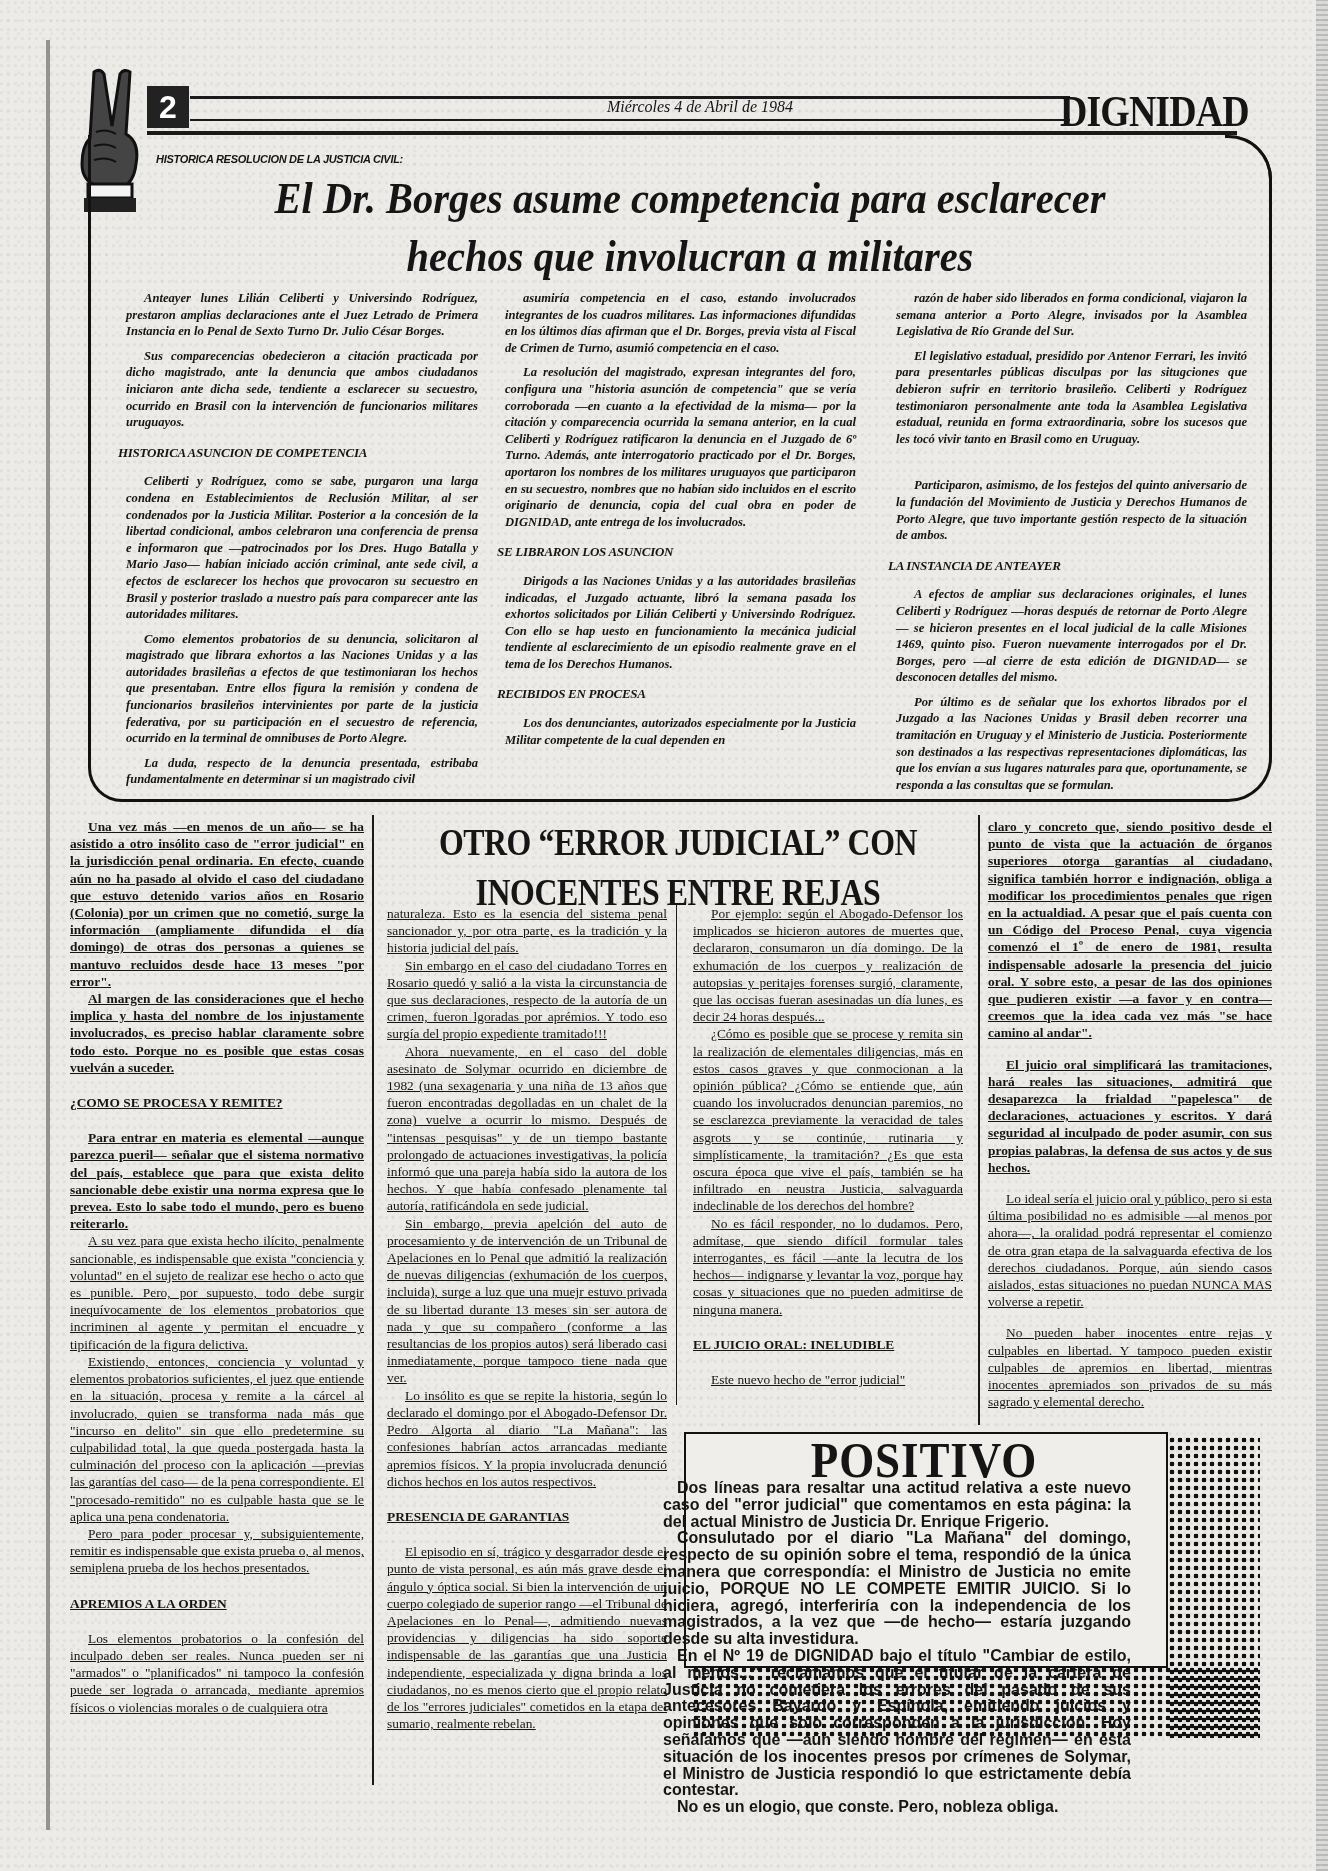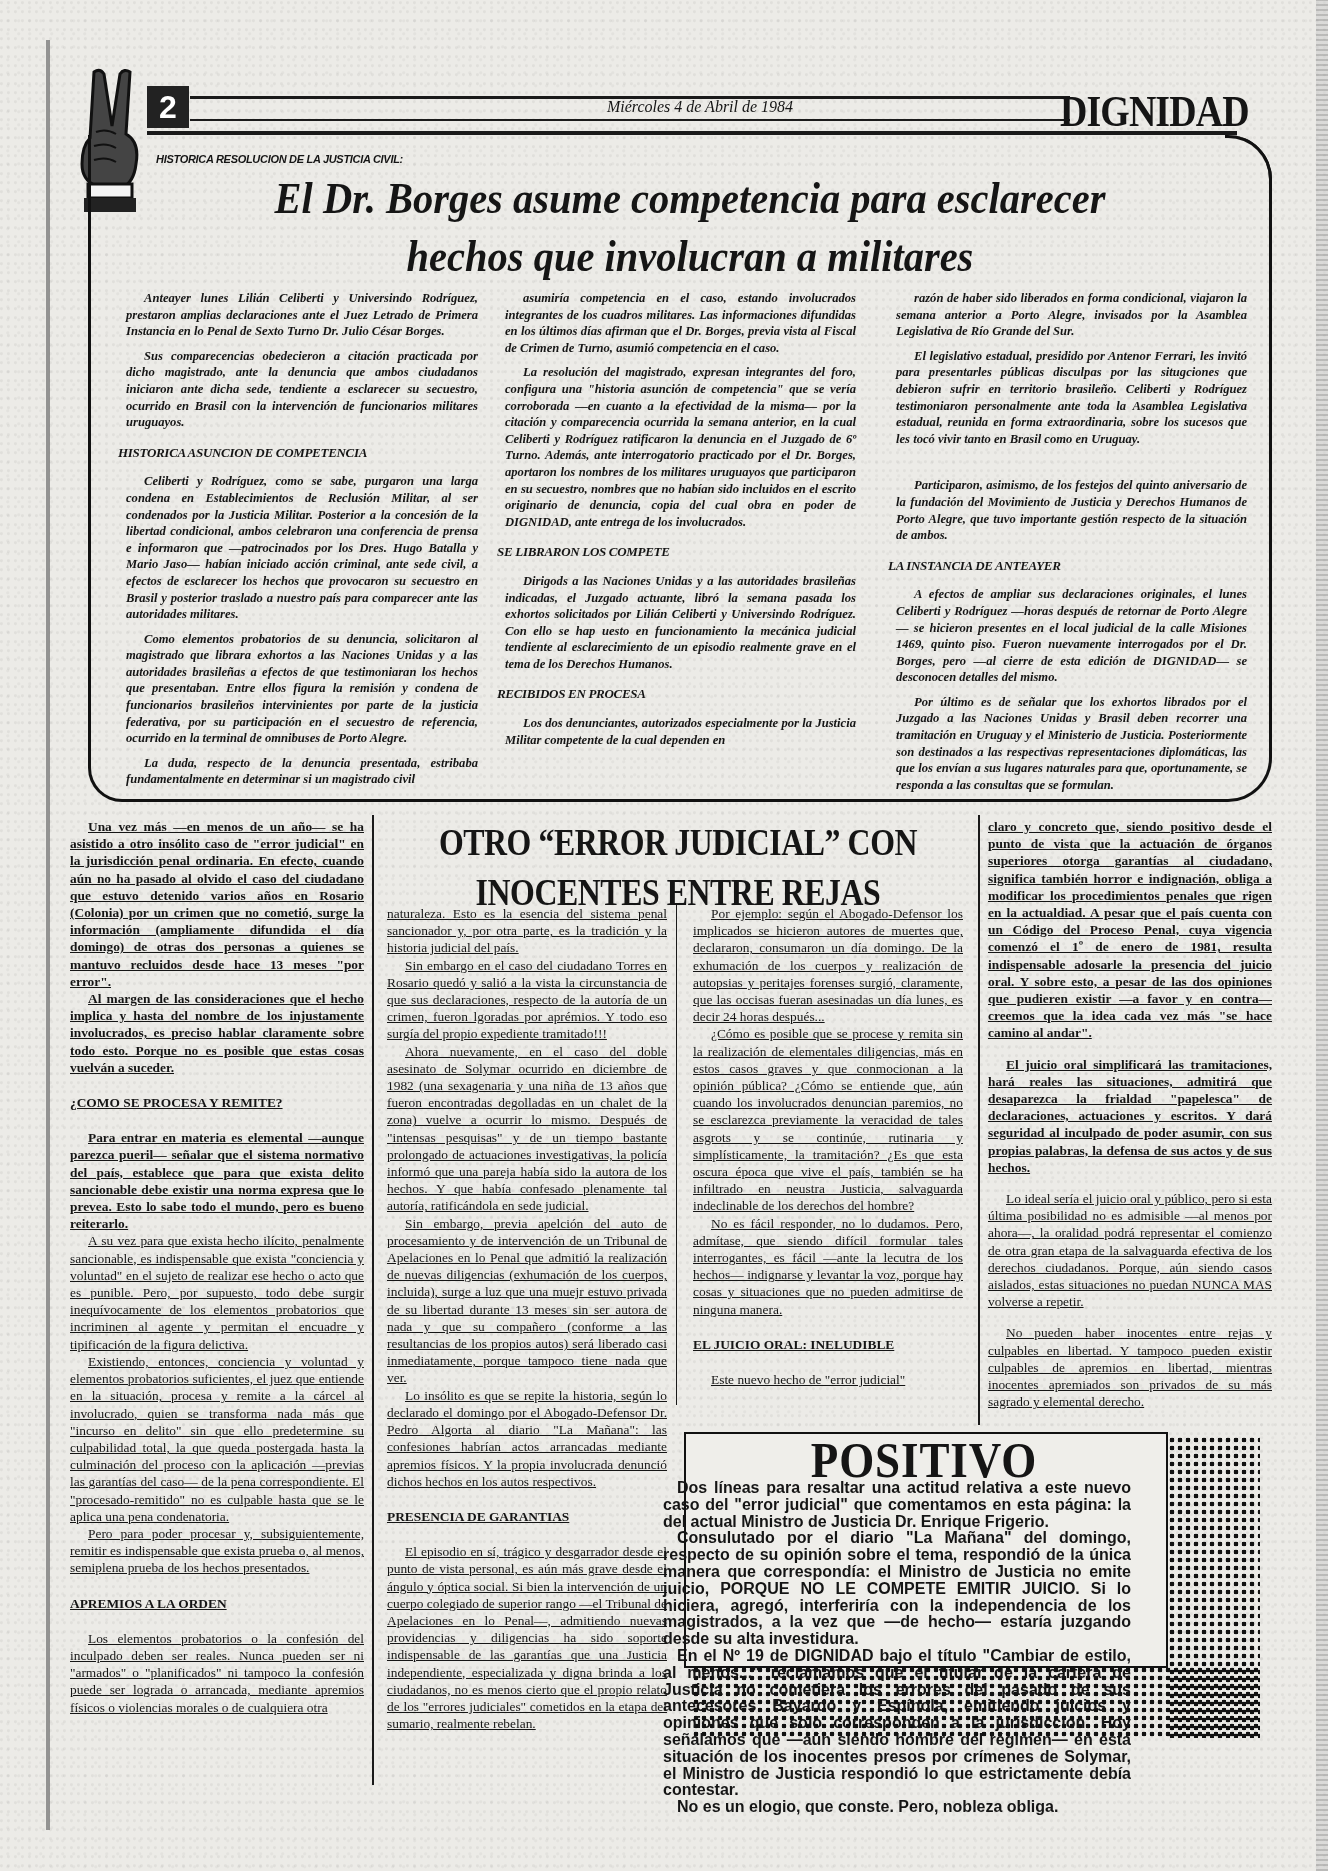--- a/index.html
+++ b/index.html
@@ -105,21 +105,21 @@
     <p>Anteayer lunes Lilián Celiberti y Universindo Rodríguez, prestaron amplias declaraciones ante el Juez Letrado de Primera Instancia en lo Penal de Sexto Turno Dr. Julio César Borges.</p>
     <p>Sus comparecencias obedecieron a citación practicada por dicho magistrado, ante la denuncia que ambos ciudadanos iniciaron ante dicha sede, tendiente a esclarecer su secuestro, ocurrido en Brasil con la intervención de funcionarios militares uruguayos.</p>
     <h4>HISTORICA ASUNCION DE COMPETENCIA</h4>
     <p>Celiberti y Rodríguez, como se sabe, purgaron una larga condena en Establecimientos de Reclusión Militar, al ser condenados por la Justicia Militar. Posterior a la concesión de la libertad condicional, ambos celebraron una conferencia de prensa e informaron que —patrocinados por los Dres. Hugo Batalla y Mario Jaso— habían iniciado acción criminal, ante sede civil, a efectos de esclarecer los hechos que provocaron su secuestro en Brasil y posterior traslado a nuestro país para comparecer ante las autoridades militares.</p>
     <p>Como elementos probatorios de su denuncia, solicitaron al magistrado que librara exhortos a las Naciones Unidas y a las autoridades brasileñas a efectos de que testimoniaran los hechos que presentaban. Entre ellos figura la remisión y condena de funcionarios brasileños intervinientes por parte de la justicia federativa, por su participación en el secuestro de referencia, ocurrido en la terminal de omnibuses de Porto Alegre.</p>
     <p>La duda, respecto de la denuncia presentada, estribaba fundamentalmente en determinar si un magistrado civil</p>
   </div>
   <div class="col c2">
     <p>asumiría competencia en el caso, estando involucrados integrantes de los cuadros militares. Las informaciones difundidas en los últimos días afirman que el Dr. Borges, previa vista al Fiscal de Crimen de Turno, asumió competencia en el caso.</p>
     <p>La resolución del magistrado, expresan integrantes del foro, configura una "historia asunción de competencia" que se vería corroborada —en cuanto a la efectividad de la misma— por la citación y comparecencia ocurrida la semana anterior, en la cual Celiberti y Rodríguez ratificaron la denuncia en el Juzgado de 6º Turno. Además, ante interrogatorio practicado por el Dr. Borges, aportaron los nombres de los militares uruguayos que participaron en su secuestro, nombres que no habían sido incluidos en el escrito originario de denuncia, copia del cual obra en poder de DIGNIDAD, ante entrega de los involucrados.</p>
-    <h4>SE LIBRARON LOS COMPETE</h4>
+    <h4>SE LIBRARON LOS ASUNCION</h4>
     <p>Dirigods a las Naciones Unidas y a las autoridades brasileñas indicadas, el Juzgado actuante, libró la semana pasada los exhortos solicitados por Lilián Celiberti y Universindo Rodríguez. Con ello se hap uesto en funcionamiento la mecánica judicial tendiente al esclarecimiento de un episodio realmente grave en el tema de los Derechos Humanos.</p>
     <h4>RECIBIDOS EN PROCESA</h4>
     <p>Los dos denunciantes, autorizados especialmente por la Justicia Militar competente de la cual dependen en</p>
   </div>
   <div class="col c3">
     <p>razón de haber sido liberados en forma condicional, viajaron la semana anterior a Porto Alegre, invisados por la Asamblea Legislativa de Río Grande del Sur.</p>
     <p>El legislativo estadual, presidido por Antenor Ferrari, les invitó para presentarles públicas disculpas por las situgciones que debieron sufrir en territorio brasileño. Celiberti y Rodríguez testimoniaron personalmente ante toda la Asamblea Legislativa estadual, reunida en forma extraordinaria, sobre los sucesos que les tocó vivir tanto en Brasil como en Uruguay.</p>
     <div class="gap"></div>
     <p>Participaron, asimismo, de los festejos del quinto aniversario de la fundación del Movimiento de Justicia y Derechos Humanos de Porto Alegre, que tuvo importante gestión respecto de la situación de ambos.</p>
     <h4>LA INSTANCIA DE ANTEAYER</h4>

